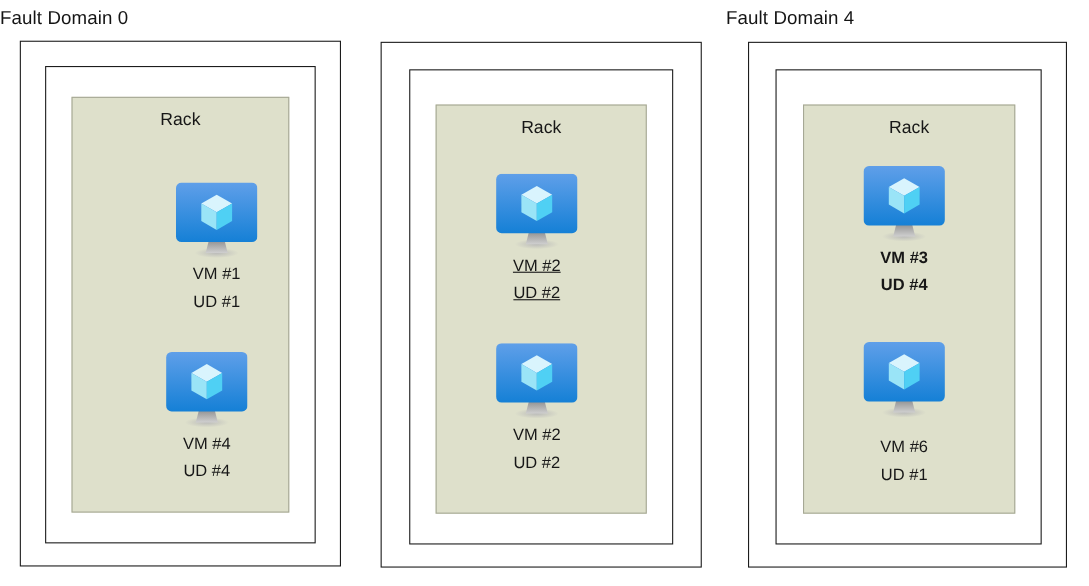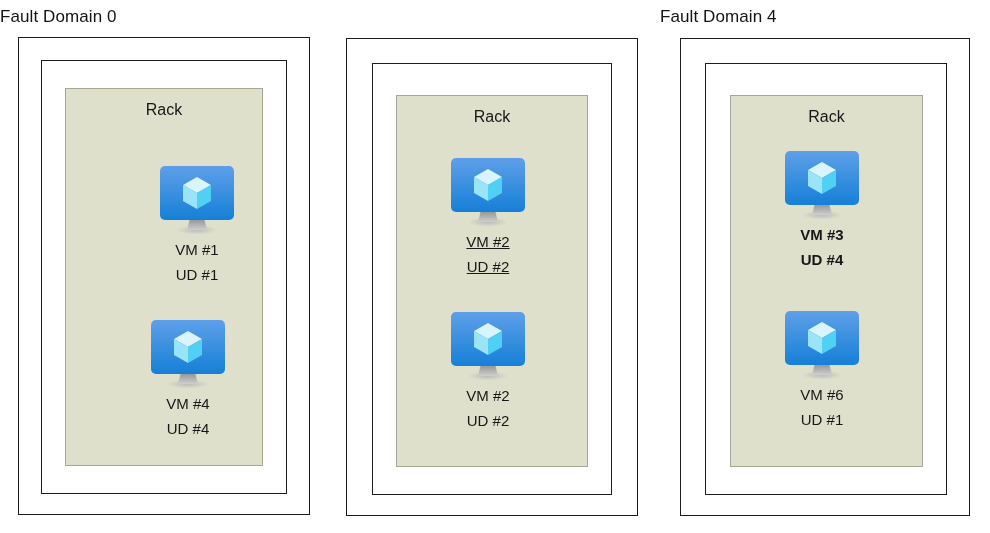--- a/index.html
+++ b/index.html
@@ -309,21 +309,21 @@
             <path d="M14 -8 L0 0 L0 16 L14 8 Z" fill="#4fd0f4"></path>
           </g>
         </svg>
       </span>
       <span class="vm-labels">
         <div class="vm-label">VM #3</div>
         <div class="vm-label">UD #4</div>
       </span>
     </div>
 
-    <div class="vm-unit" style="top:311px; left:-3px;">
+    <div class="vm-unit" style="top:311px; left:-3px;gap:12px;">
       <span class="vm-icon">
         <svg viewBox="0 0 74 70" width="74" height="70" xmlns="http://www.w3.org/2000/svg">
           <defs>
             <linearGradient id="mon2b" x1="0" y1="0" x2="0" y2="1">
               <stop offset="0" stop-color="#5f9fe9"></stop>
               <stop offset="1" stop-color="#1580d6"></stop>
             </linearGradient>
             <linearGradient id="stand2b" x1="0" y1="0" x2="0" y2="1">
               <stop offset="0" stop-color="#8d8d8d"></stop>
               <stop offset="1" stop-color="#cfcfcf"></stop>

